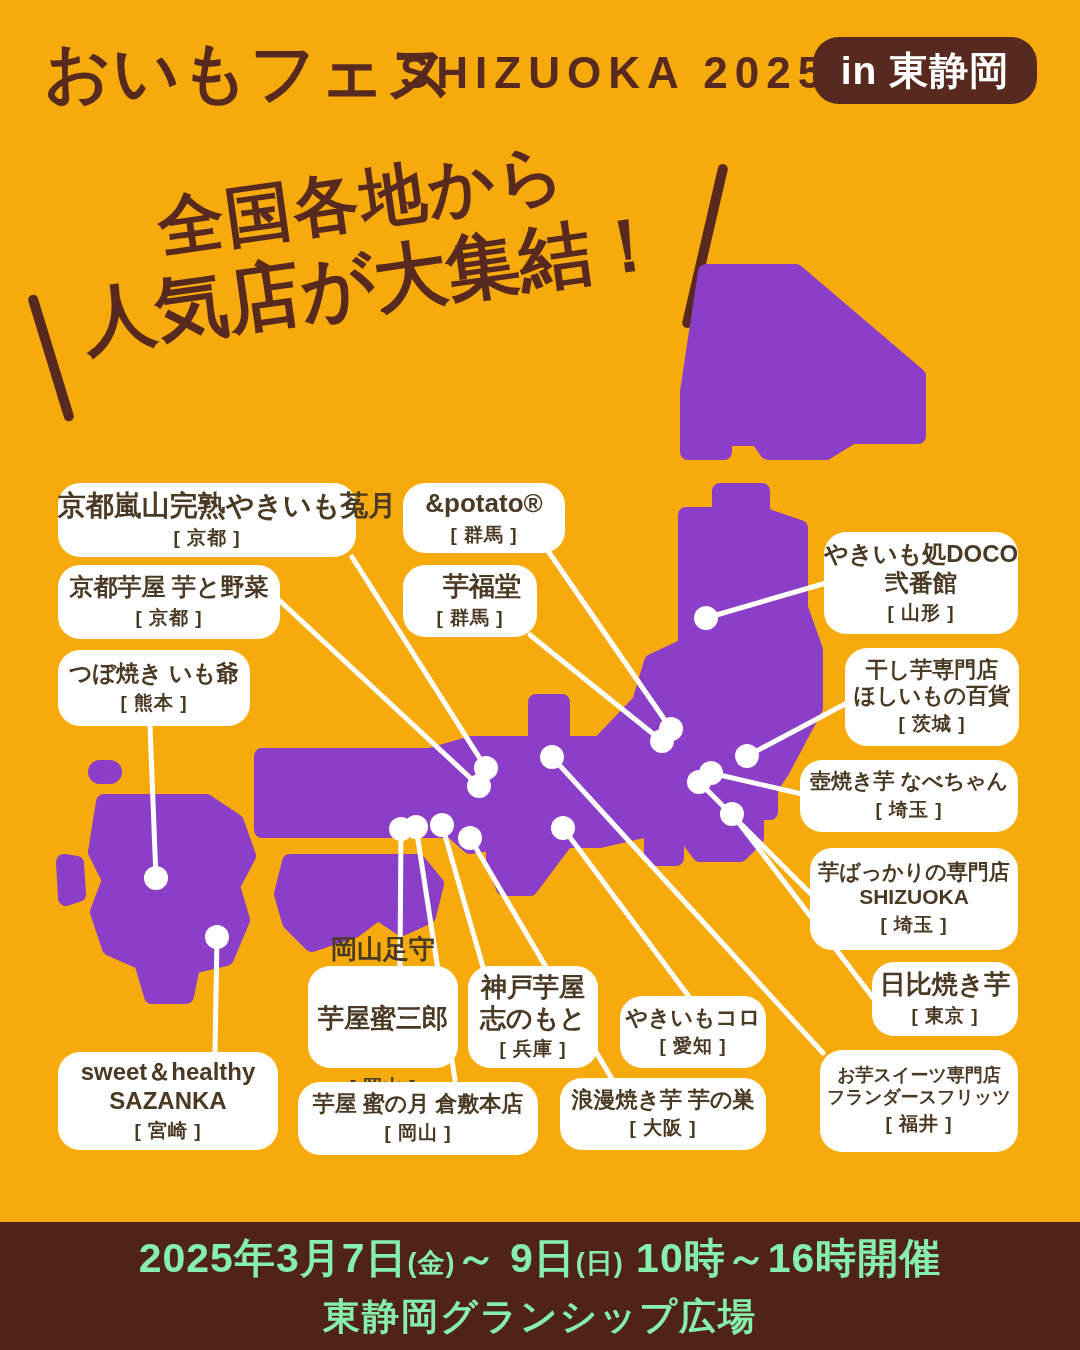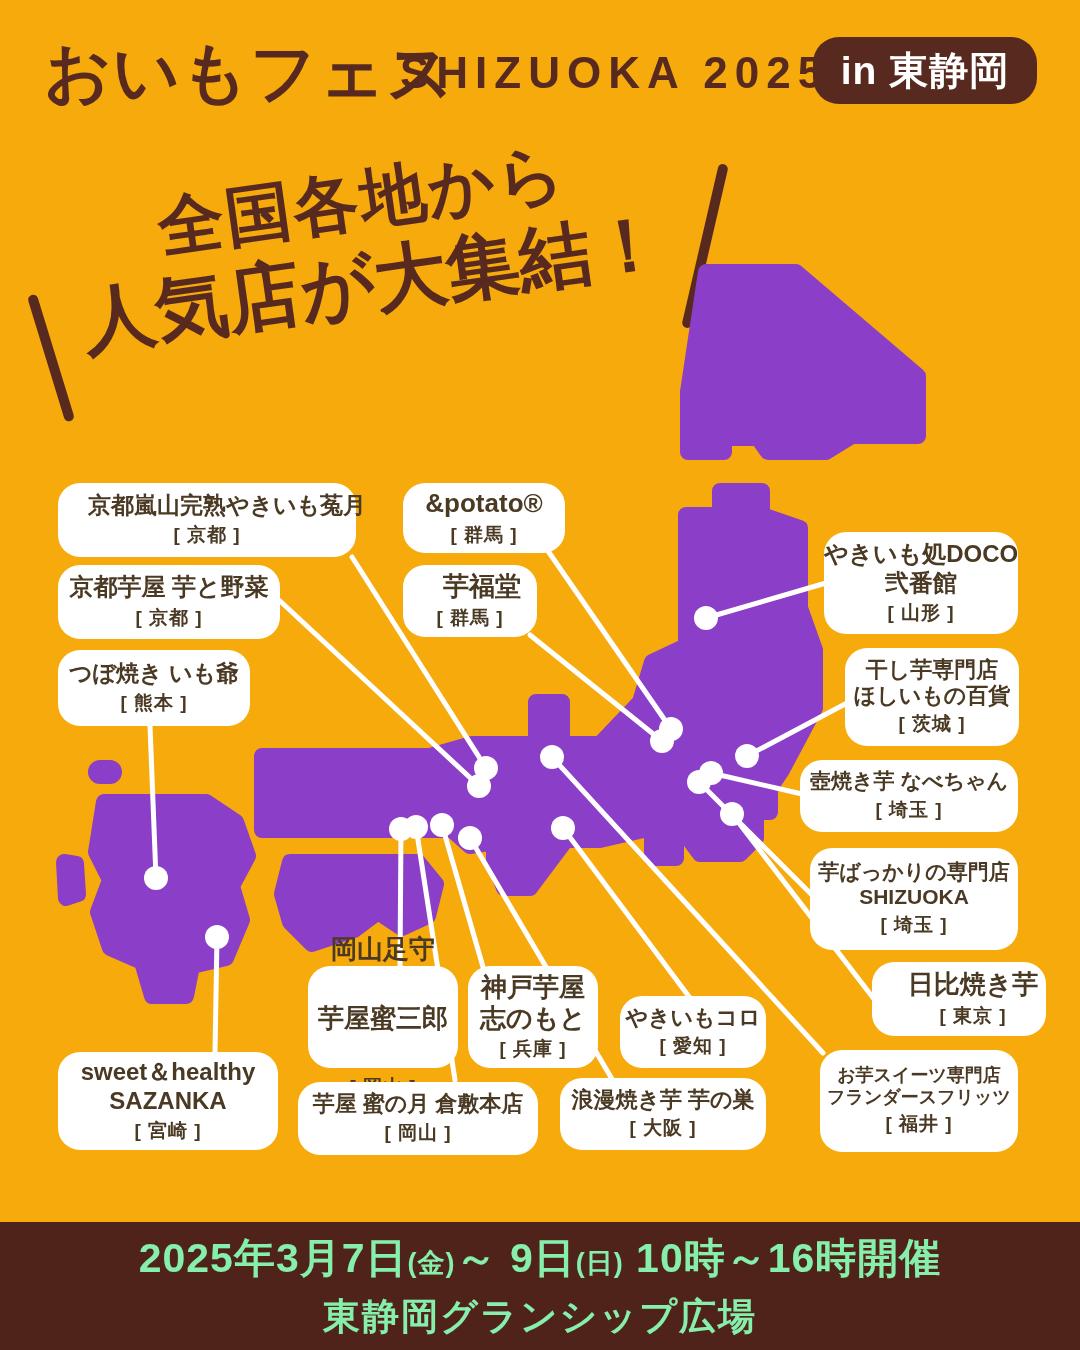--- a/index.html
+++ b/index.html
@@ -98,21 +98,21 @@
         <circle class="map-dot" cx="401" cy="829" r="12"></circle>
         <circle class="map-dot" cx="442" cy="825" r="12"></circle>
         <circle class="map-dot" cx="563" cy="828" r="12"></circle>
         <circle class="map-dot" cx="416" cy="827" r="12"></circle>
         <circle class="map-dot" cx="470" cy="838" r="12"></circle>
       </g>
   </svg>
 
   <div id="labels">
       <div class="label-box" style="left: 58px; top: 483px; width: 298px; height: 74px;">
-        <div class="shop-name" style="font-size: 23px; margin-left: 40px;">京都嵐山完熟やきいも菟月</div>
+        <div class="shop-name" style="font-size: 28px; margin-left: 40px;">京都嵐山完熟やきいも菟月</div>
         <div class="shop-pref">[ 京都 ]</div>
       </div>
       <div class="label-box" style="left: 58px; top: 565px; width: 222px; height: 74px;">
         <div class="shop-name" style="font-size: 24px;">京都芋屋 芋と野菜</div>
         <div class="shop-pref">[ 京都 ]</div>
       </div>
       <div class="label-box" style="left: 58px; top: 650px; width: 192px; height: 76px;">
         <div class="shop-name" style="font-size: 23px;">つぼ焼き いも爺</div>
         <div class="shop-pref">[ 熊本 ]</div>
       </div>
@@ -136,21 +136,21 @@
       </div>
       <div class="label-box" style="left: 800px; top: 760px; width: 218px; height: 72px;">
         <div class="shop-name" style="font-size: 21px;">壺焼き芋 なべちゃん</div>
         <div class="shop-pref">[ 埼玉 ]</div>
       </div>
       <div class="label-box" style="left: 810px; top: 848px; width: 208px; height: 102px;">
         <div class="shop-name" style="font-size: 21px;">芋ばっかりの専門店</div>
         <div class="shop-name" style="font-size: 21px;">SHIZUOKA</div>
         <div class="shop-pref">[ 埼玉 ]</div>
       </div>
-      <div class="label-box" style="left: 872px; top: 962px; width: 146px; height: 74px; padding-left: 28px;">
+      <div class="label-box" style="left: 872px; top: 962px; width: 146px; height: 74px;">
         <div class="shop-name" style="font-size: 26px;">日比焼き芋</div>
         <div class="shop-pref">[ 東京 ]</div>
       </div>
       <div class="label-box" style="left: 820px; top: 1050px; width: 198px; height: 102px;">
         <div class="shop-name" style="font-size: 18px;">お芋スイーツ専門店</div>
         <div class="shop-name" style="font-size: 18px;">フランダースフリッツ</div>
         <div class="shop-pref">[ 福井 ]</div>
       </div>
       <div class="label-box" style="left: 58px; top: 1052px; width: 220px; height: 98px;">
         <div class="shop-name" style="font-size: 24px;">sweet＆healthy</div>

